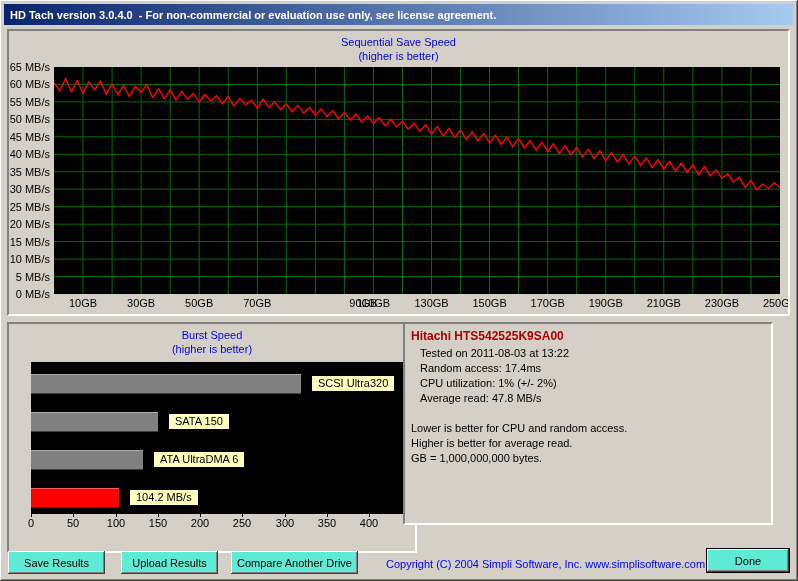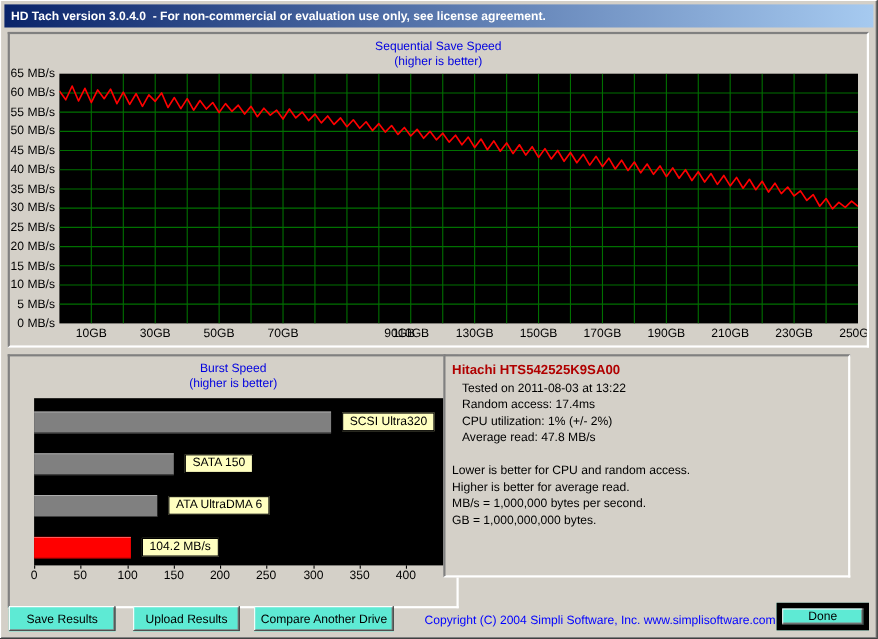--- a/index.html
+++ b/index.html
@@ -57,21 +57,21 @@
   .drive-title { color: #B00000; font-weight: bold; font-size: 12px; margin-bottom: 3px; white-space: nowrap; }
   .stat { padding-left: 9px; line-height: 15px; white-space: nowrap; }
   .notes { margin-top: 15px; }
   .note { line-height: 15px; white-space: nowrap; }
   .btn {
     position: absolute; background: #5eead4; color: #000;
     font-family: "Liberation Sans", sans-serif; font-size: 11px;
     border: none; cursor: pointer;
     box-shadow: inset -1px -1px 0 #404040, inset 1px 1px 0 #fff, inset -2px -2px 0 #808080;
   }
-  .btn.default { border: 5px solid #000000; }
+  .btn.default { border: 1px solid #000000; }
   #save-btn    { left: 8px;   top: 551px; width: 97px;  height: 23px; }
   #upload-btn  { left: 121px; top: 551px; width: 97px;  height: 23px; }
   #compare-btn { left: 231px; top: 551px; width: 127px; height: 23px; }
   #done-btn    { left: 706px; top: 548px; width: 84px;  height: 25px; }
   .copyright { position: absolute; left: 386px; top: 558px; color: #0000FF; white-space: nowrap; }
 </style>
 </head>
 <body>
 
 <div class="window">
@@ -196,21 +196,20 @@
 
   <div class="panel info-panel">
     <div class="drive-title">Hitachi HTS542525K9SA00</div>
     <div class="stat">Tested on 2011-08-03 at 13:22</div>
     <div class="stat">Random access: 17.4ms</div>
     <div class="stat">CPU utilization: 1% (+/- 2%)</div>
     <div class="stat">Average read: 47.8 MB/s</div>
     <div class="notes">
       <div class="note">Lower is better for CPU and random access.</div>
       <div class="note">Higher is better for average read.</div>
-      <div class="note">MB/s = 1,000,000 bytes per second.</div>
       <div class="note">GB = 1,000,000,000 bytes.</div>
     </div>
   </div>
 
   <button class="btn" id="save-btn">Save Results</button>
   <button class="btn" id="upload-btn">Upload Results</button>
   <button class="btn" id="compare-btn">Compare Another Drive</button>
   <span class="copyright">Copyright (C) 2004 Simpli Software, Inc. www.simplisoftware.com</span>
   <button class="btn default" id="done-btn">Done</button>
 

